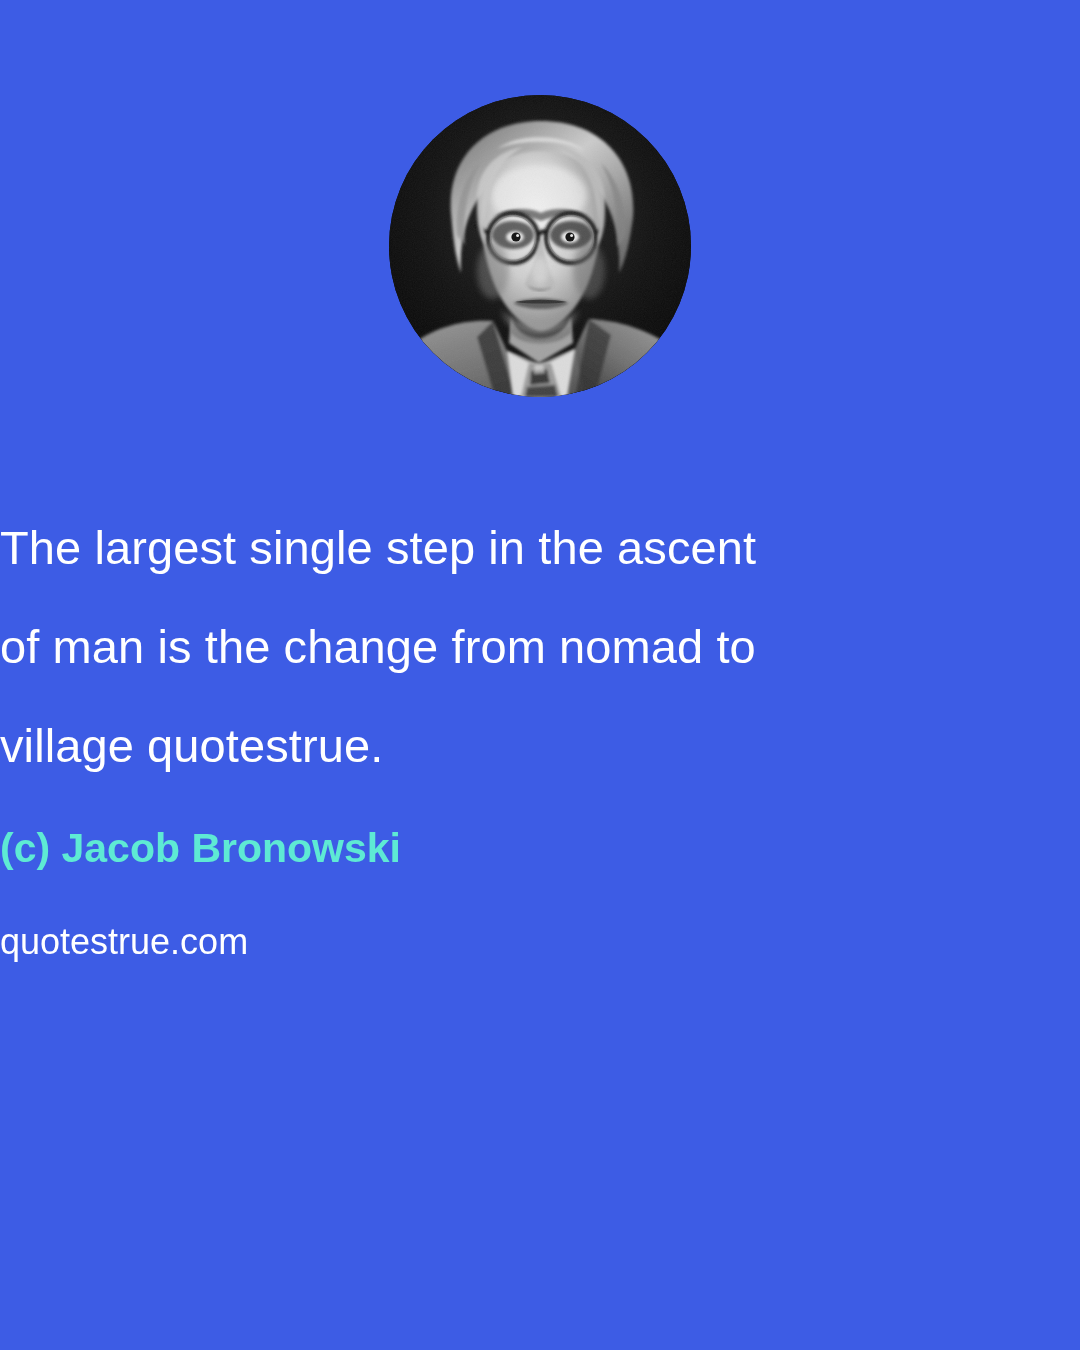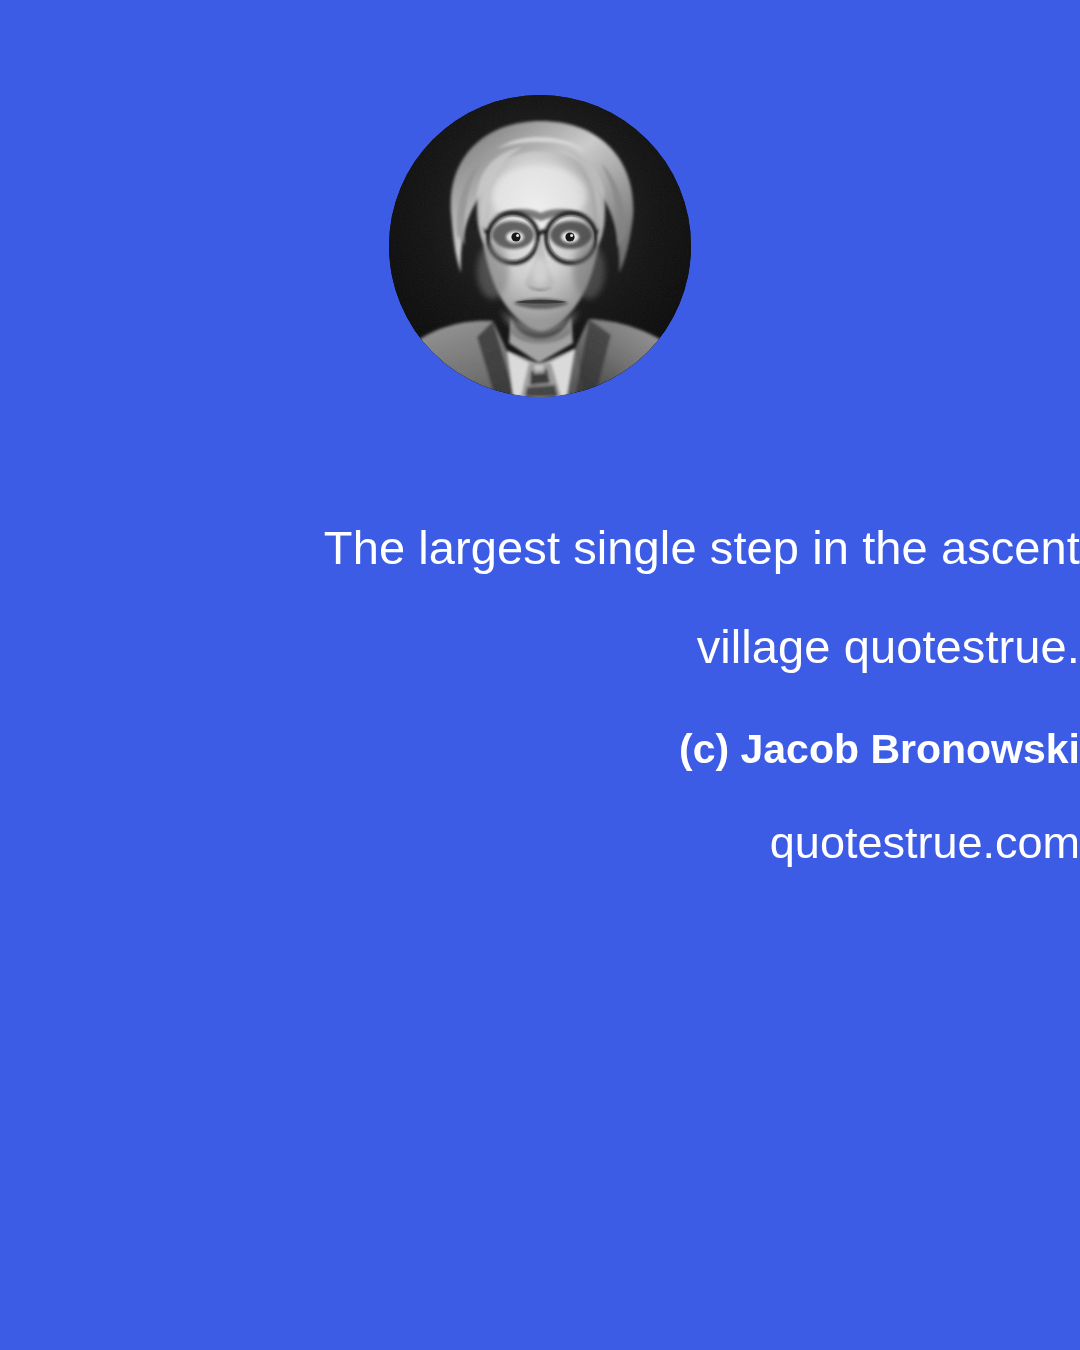--- a/index.html
+++ b/index.html
@@ -37,44 +37,44 @@
     width: 302px;
     height: 302px;
   }
 
   
   #text-block {
     position: absolute;
     left: 0;
     top: 498px;
     width: 1080px;
-    text-align: right;
+    text-align: left;
   }
 
   .quote-line {
     color: #ffffff;
     font-size: 47px;
     line-height: 99px;
     font-weight: 400;
     letter-spacing: 0.1px;
     white-space: nowrap;
   }
 
   #author-line {
-    color: #ffffff;
+    color: #5eead4;
     font-size: 41px;
     font-weight: 700;
     line-height: 74px;
     margin-top: 16px;
     white-space: nowrap;
   }
 
   #site-line {
     color: #ffffff;
-    font-size: 45px;
+    font-size: 36px;
     font-weight: 400;
     line-height: 74px;
     margin-top: 20px;
     white-space: nowrap;
   }
 </style>
 </head>
 <body>
 
 <div id="quote-card">
@@ -206,20 +206,21 @@
 
       <rect x="0" y="0" width="302" height="302" filter="url(#grain)" opacity="0.5"></rect>
 
       <rect x="0" y="0" width="302" height="302" fill="none"></rect>
     </svg>
   </div>
 
   <div id="text-block">
 
     <div class="quote-line">The largest single step in the ascent</div>
+    <div class="quote-line">of man is the change from nomad to</div>
     <div class="quote-line">village quotestrue.</div>
 
     <div id="author-line">(c) Jacob Bronowski</div>
 
     <div id="site-line">quotestrue.com</div>
 
   </div>
 
 </div>
 

